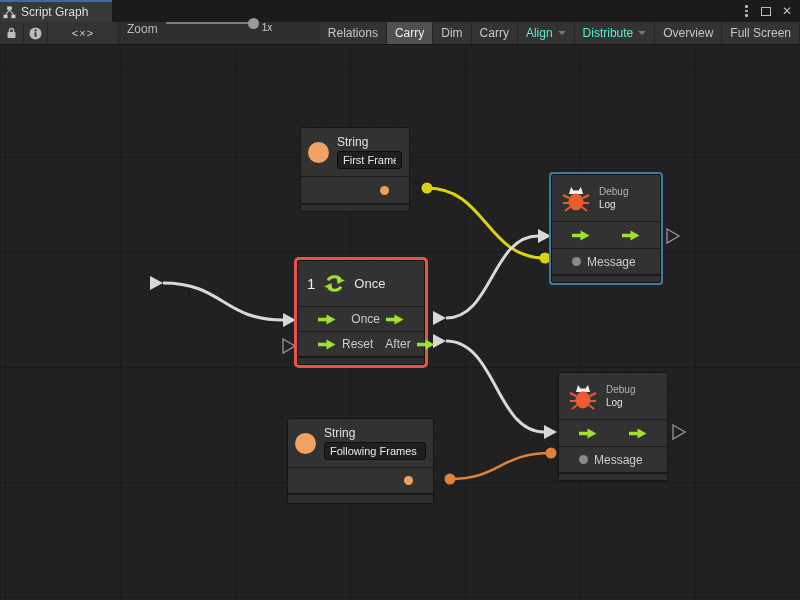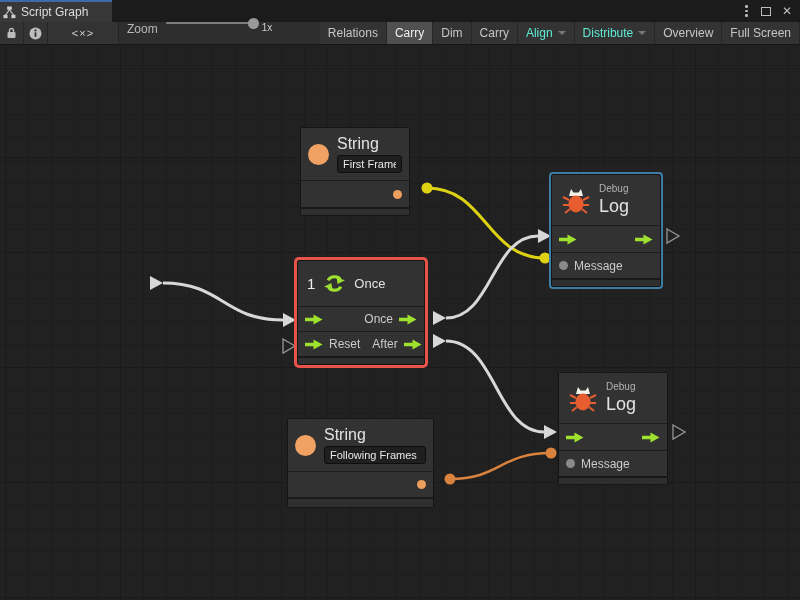--- a/index.html
+++ b/index.html
@@ -59,24 +59,24 @@
   
   .node {
     position:absolute; z-index:2; background:#323232;
     border:1px solid #151515; border-radius:2px; color:#d9d9d9;
   }
   .node.sel-red  { box-shadow:0 0 0 3px #e8544a; }
   .node.sel-blue { box-shadow:0 0 0 2px #3d7ca6; }
   .topstrip { height:5px; background:#93c83a; }
   .nheader { display:flex; align-items:center; gap:8px; padding:7px 9px; }
   .ncol { display:flex; flex-direction:column; gap:2px; min-width:0; flex:1; }
-  .ntitle { font-size:16px; color:#e2e2e2; }
-  .ntitle.big { font-size:18px; }
+  .ntitle { font-size:12px; color:#e2e2e2; }
+  .ntitle.big { font-size:10px; }
   .nsub { font-size:10px; color:#b2b2b2; }
-  .nrow { display:flex; align-items:center; gap:6px; padding:0 7px; border-top:1px solid #1d1d1d; }
+  .nrow { display:flex; align-items:center; gap:6px; padding:0 20px; border-top:1px solid #1d1d1d; }
   .nfooter { height:8px; background:#2f2f2f; border-top:2px solid #191919; }
   .spacer { flex:1; }
   .plabel { font-size:12px; color:#cbcbcb; }
   .str-field {
     display:block; flex:1; min-width:0; background:#1f1f1f; border:1px solid #0e0e0e;
     border-radius:3px; color:#e8e8e8; font-size:11px; padding:2px 5px; height:19px;
     font-family:"Liberation Sans", sans-serif; outline:none;
   }
   .dot { border-radius:50%; flex:0 0 auto; }
   .dot.orange { width:9px; height:9px; background:#ef9f5d; }

